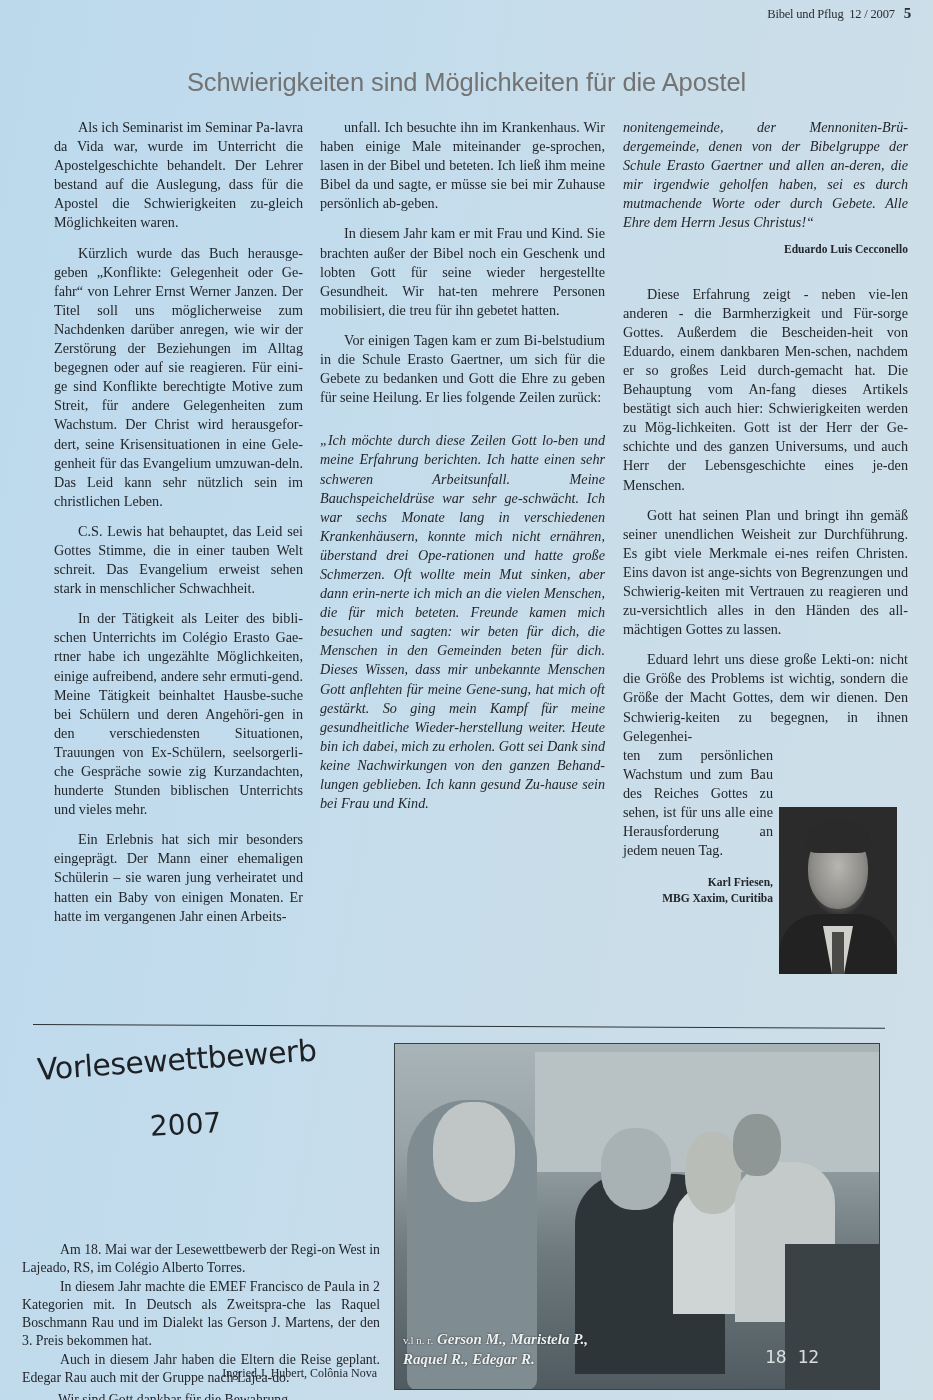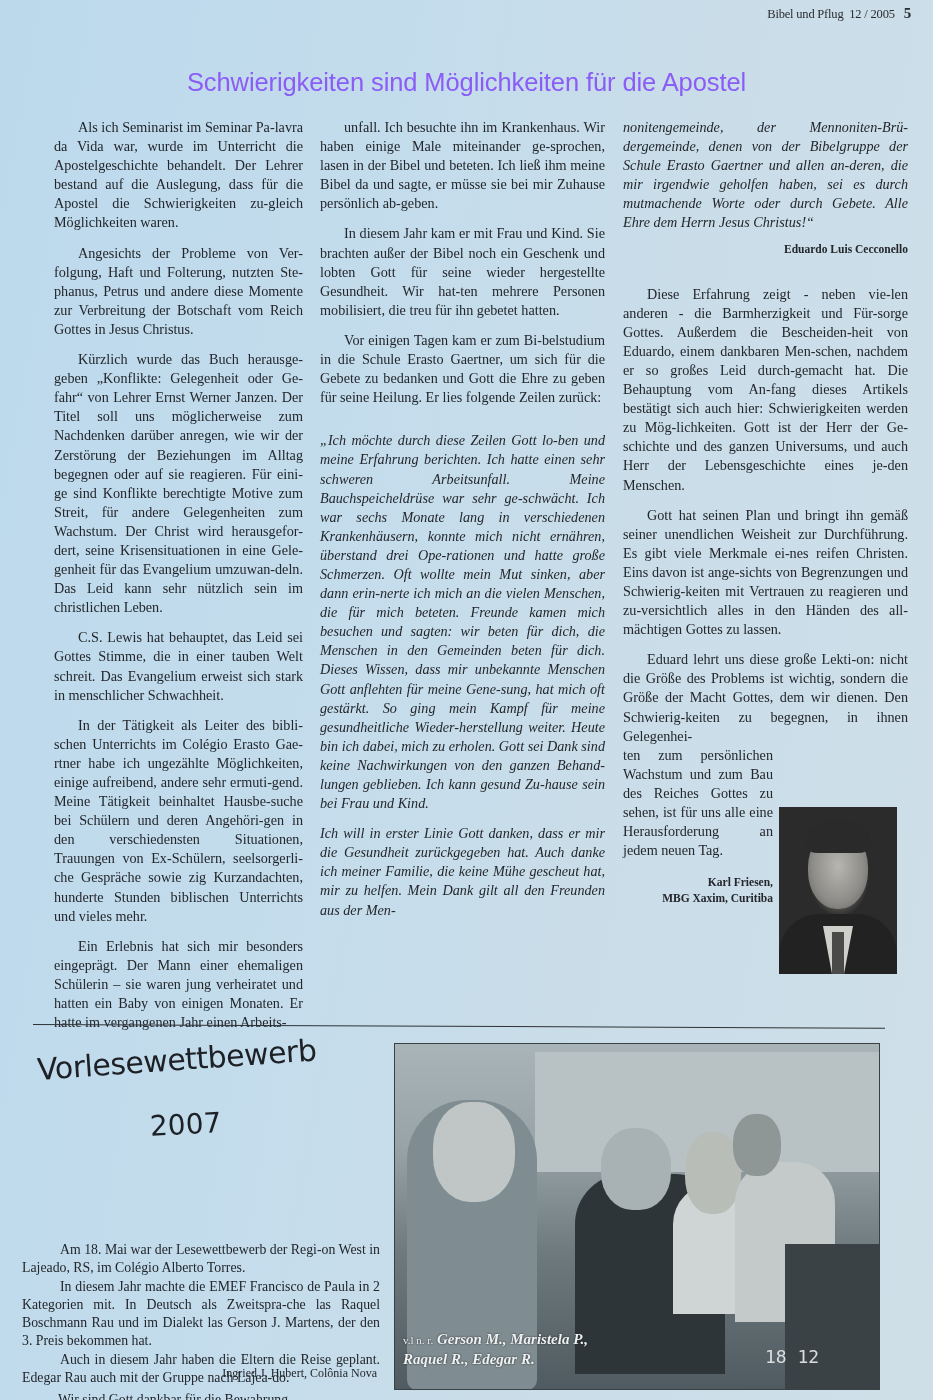--- a/index.html
+++ b/index.html
@@ -10,21 +10,21 @@
     color:#23262b;
   }
   .running-head {
     position:absolute; top:5px; right:22px;
     font-size:12.5px; color:#2a2d31; letter-spacing:-0.2px;
   }
   .running-head .pg { font-size:15px; font-weight:bold; margin-left:6px; }
   .title {
     position:absolute; top:68px; left:0; width:933px; text-align:center;
     font-family: "Liberation Sans", "DejaVu Sans", sans-serif;
-    font-size:25.5px; color:#8b5cf6; letter-spacing:-0.1px;
+    font-size:25.5px; color:#737373; letter-spacing:-0.1px;
   }
   .col {
     position:absolute; top:118px; font-size:14.2px; line-height:19.1px;
     text-align:justify; hyphens:manual;
   }
   .col p { margin:0 0 11px 0; text-indent:24px; }
   .col p.noind { text-indent:0; }
   #col1 { left:54px; width:249px; }
   #col2 { left:320px; width:285px; }
   #col3 { left:623px; width:285px; }
@@ -104,42 +104,40 @@
   .photo .stamp {
     position:absolute; left:370px; top:302px; color:#d9dede; font-family:"DejaVu Sans Mono", monospace;
     font-size:18px;
   }
 </style>
 </head>
 <body>
 
 <div class="running-head">
   <span>Bibel und Pflug</span>&nbsp;
-  <span>12 / 2005</span>
+  <span>12 / 2007</span>
   <span class="pg">5</span>
 </div>
 
 <h1 class="title" style="margin:0;font-weight:normal;">Schwierigkeiten sind Möglichkeiten für die Apostel</h1>
 
 <div class="col" id="col1">
   <p>Als ich Seminarist im Seminar Pa-lavra da Vida war, wurde im Unterricht die Apostelgeschichte behandelt. Der Lehrer bestand auf die Auslegung, dass für die Apostel die Schwierigkeiten zu-gleich Möglichkeiten waren.</p>
-  <p>Angesichts der Probleme von Ver-folgung, Haft und Folterung, nutzten Ste-phanus, Petrus und andere diese Momente zur Verbreitung der Botschaft vom Reich Gottes in Jesus Christus.</p>
   <p>Kürzlich wurde das Buch herausge-geben „Konflikte: Gelegenheit oder Ge-fahr“ von Lehrer Ernst Werner Janzen. Der Titel soll uns möglicherweise zum Nachdenken darüber anregen, wie wir der Zerstörung der Beziehungen im Alltag begegnen oder auf sie reagieren. Für eini-ge sind Konflikte berechtigte Motive zum Streit, für andere Gelegenheiten zum Wachstum. Der Christ wird herausgefor-dert, seine Krisensituationen in eine Gele-genheit für das Evangelium umzuwan-deln. Das Leid kann sehr nützlich sein im christlichen Leben.</p>
-  <p>C.S. Lewis hat behauptet, das Leid sei Gottes Stimme, die in einer tauben Welt schreit. Das Evangelium erweist sich stark in menschlicher Schwachheit.</p>
+  <p>C.S. Lewis hat behauptet, das Leid sei Gottes Stimme, die in einer tauben Welt schreit. Das Evangelium erweist sehen stark in menschlicher Schwachheit.</p>
   <p>In der Tätigkeit als Leiter des bibli-schen Unterrichts im Colégio Erasto Gae-rtner habe ich ungezählte Möglichkeiten, einige aufreibend, andere sehr ermuti-gend. Meine Tätigkeit beinhaltet Hausbe-suche bei Schülern und deren Angehöri-gen in den verschiedensten Situationen, Trauungen von Ex-Schülern, seelsorgerli-che Gespräche sowie zig Kurzandachten, hunderte Stunden biblischen Unterrichts und vieles mehr.</p>
   <p>Ein Erlebnis hat sich mir besonders eingeprägt. Der Mann einer ehemaligen Schülerin – sie waren jung verheiratet und hatten ein Baby von einigen Monaten. Er hatte im vergangenen Jahr einen Arbeits-</p>
 </div>
 
 <div class="col" id="col2">
   <p>unfall. Ich besuchte ihn im Krankenhaus. Wir haben einige Male miteinander ge-sprochen, lasen in der Bibel und beteten. Ich ließ ihm meine Bibel da und sagte, er müsse sie bei mir Zuhause persönlich ab-geben.</p>
   <p>In diesem Jahr kam er mit Frau und Kind. Sie brachten außer der Bibel noch ein Geschenk und lobten Gott für seine wieder hergestellte Gesundheit. Wir hat-ten mehrere Personen mobilisiert, die treu für ihn gebetet hatten.</p>
   <p>Vor einigen Tagen kam er zum Bi-belstudium in die Schule Erasto Gaertner, um sich für die Gebete zu bedanken und Gott die Ehre zu geben für seine Heilung. Er lies folgende Zeilen zurück:</p>
   <div class="quote" style="margin-top:24px;">
     <p>„Ich möchte durch diese Zeilen Gott lo-ben und meine Erfahrung berichten. Ich hatte einen sehr schweren Arbeitsunfall. Meine Bauchspeicheldrüse war sehr ge-schwächt. Ich war sechs Monate lang in verschiedenen Krankenhäusern, konnte mich nicht ernähren, überstand drei Ope-rationen und hatte große Schmerzen. Oft wollte mein Mut sinken, aber dann erin-nerte ich mich an die vielen Menschen, die für mich beteten. Freunde kamen mich besuchen und sagten: wir beten für dich, die Menschen in den Gemeinden beten für dich. Dieses Wissen, dass mir unbekannte Menschen Gott anflehten für meine Gene-sung, hat mich oft gestärkt. So ging mein Kampf für meine gesundheitliche Wieder-herstellung weiter. Heute bin ich dabei, mich zu erholen. Gott sei Dank sind keine Nachwirkungen von den ganzen Behand-lungen geblieben. Ich kann gesund Zu-hause sein bei Frau und Kind.</p>
-    <p>Ich will in erster Linie Gott danken, dass er mir die Gesundheit zurückgegeben hat. Auch danke ich meiner Familie, die keine Mühe gescheut hat, mir zu helfen. Mein Dank gilt all den Freunden aus der Men-</p>
   </div>
 </div>
 
 <div class="col" id="col3">
   <div class="quote">
     <p style="margin-bottom:8px;">nonitengemeinde, der Mennoniten-Brü-dergemeinde, denen von der Bibelgruppe der Schule Erasto Gaertner und allen an-deren, die mir irgendwie geholfen haben, sei es durch mutmachende Worte oder durch Gebete. Alle Ehre dem Herrn Jesus Christus!“</p>
   </div>
   <p class="sig" style="margin-bottom:28px;">Eduardo Luis Cecconello</p>
   <p>Diese Erfahrung zeigt - neben vie-len anderen - die Barmherzigkeit und Für-sorge Gottes. Außerdem die Bescheiden-heit von Eduardo, einem dankbaren Men-schen, nachdem er so großes Leid durch-gemacht hat. Die Behauptung vom An-fang dieses Artikels bestätigt sich auch hier: Schwierigkeiten werden zu Mög-lichkeiten. Gott ist der Herr der Ge-schichte und des ganzen Universums, und auch Herr der Lebensgeschichte eines je-den Menschen.</p>
   <p>Gott hat seinen Plan und bringt ihn gemäß seiner unendlichen Weisheit zur Durchführung. Es gibt viele Merkmale ei-nes reifen Christen. Eins davon ist ange-sichts von Begrenzungen und Schwierig-keiten mit Vertrauen zu reagieren und zu-versichtlich alles in den Händen des all-mächtigen Gottes zu lassen.</p>

